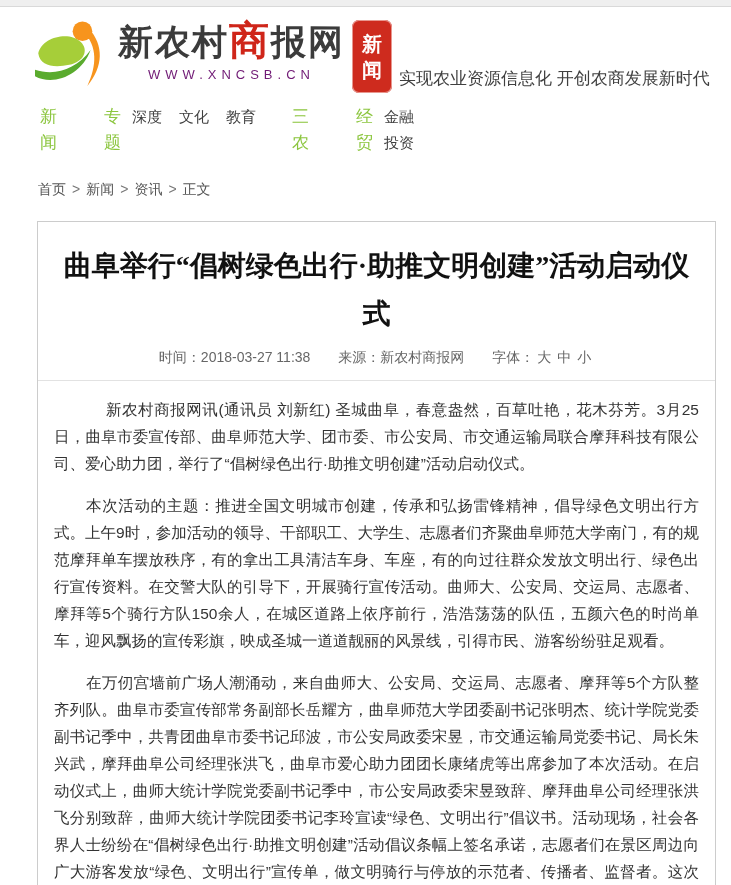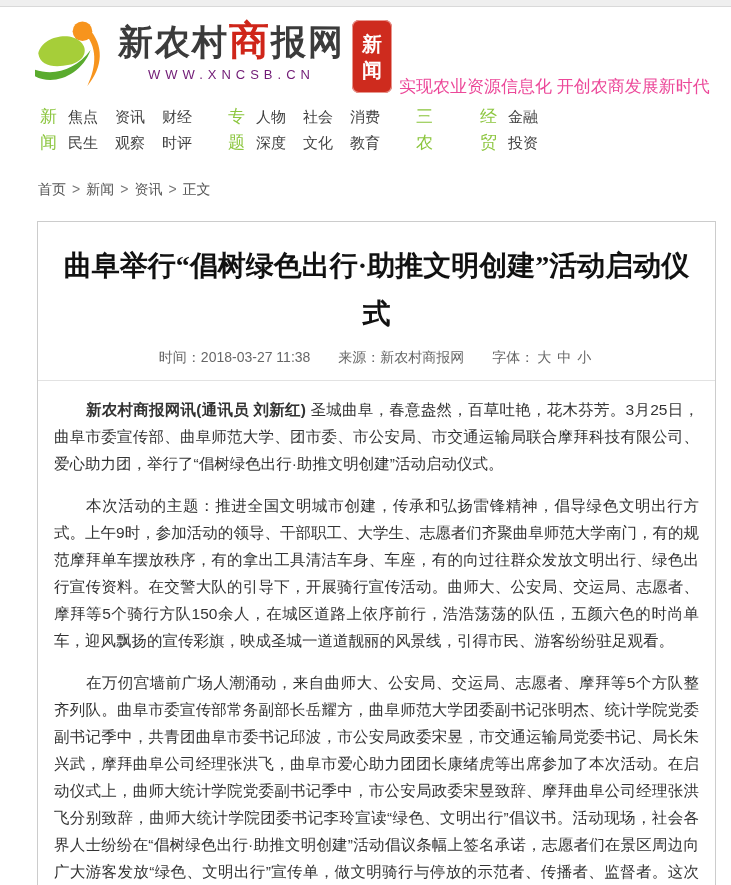--- a/index.html
+++ b/index.html
@@ -18,21 +18,21 @@
   .logo-text { margin-left:6px; }
   .logo-name { font-size:35px; font-weight:bold; color:#3b3b3b; letter-spacing:2px; line-height:44px; white-space:nowrap; }
   .logo-name .accent { color:#cf2519; font-family:"Liberation Serif","DejaVu Serif",serif; font-size:40px; }
   .logo-domain { font-size:13px; color:#701a75; letter-spacing:5px; margin-top:3px; text-align:center; }
   .seal {
     position:absolute; left:352px; top:13px; width:40px; height:73px;
     background:#ce2b1e; border-radius:7px; color:#fff; display:flex; flex-direction:column;
     align-items:center; justify-content:center; font-weight:bold; font-size:20px; line-height:26px;
     box-shadow:0 0 0 1px #e8978f inset;
   }
-  .slogan { position:absolute; left:399px; top:60px; font-size:17px; color:#ec4899; white-space:nowrap;margin-top:8px; }
+  .slogan { position:absolute; left:399px; top:60px; font-size:17px; color:#404040; white-space:nowrap; }
 
   
   .nav { display:flex; padding:9px 0 12px 40px; white-space:nowrap; }
   .nav-group { display:flex; margin-right:36px; }
   .nav-group:last-child { margin-right:0; }
   .nav-head { color:#8cc63f; font-size:17px; line-height:26px; margin-right:11px; text-align:center; cursor:pointer; }
   .nav-rows { display:flex; flex-direction:column; }
   .nav-row { display:flex; }
   .nav-item { font-size:15px; color:#3f3f3f; line-height:26px; margin-right:17px; cursor:pointer; }
   .nav-item:last-child { margin-right:0; }
@@ -50,21 +50,21 @@
   }
   .meta-row { text-align:center; font-size:14px; color:#666; padding:8px 0 13px; }
   .meta-seg { margin:0 12px; }
   .meta-label { color:#666; }
   .font-size-link { margin:0 3px; cursor:pointer; }
   .divider { margin:0 -13px; border-top:1px solid #e2e2e2; }
   .article-body p {
     font-size:15.5px; line-height:27px; color:#333; text-indent:32px;
     margin:15px 3px; text-align:justify;
   }
-  .lead-bold { font-weight:bold; }
+  .lead-bold { font-weight:normal;margin-left:20px; }
 </style>
 </head>
 <body>
 
 <div class="top-strip"></div>
 
 <div class="header">
   <div class="logo">
     <div class="logo-icon">
       <svg viewBox="0 0 100 88" width="82" height="72" xmlns="http://www.w3.org/2000/svg">
@@ -85,45 +85,28 @@
   </div>
   <div class="slogan">实现农业资源信息化 开创农商发展新时代</div>
 </div>
 
 <div class="nav">
   <div class="nav-group">
     <div class="nav-head">
       <div>新</div>
       <div>闻</div>
     </div>
-    <div class="nav-rows">
-      <div class="nav-row">
-        <span class="nav-item">焦点</span>
-        <span class="nav-item">资讯</span>
-        <span class="nav-item">财经</span>
-      </div>
-      <div class="nav-row">
-        <span class="nav-item">民生</span>
-        <span class="nav-item">观察</span>
-        <span class="nav-item">时评</span>
-      </div>
-    </div>
   </div>
 
   <div class="nav-group">
     <div class="nav-head">
       <div>专</div>
       <div>题</div>
     </div>
     <div class="nav-rows">
-      <div class="nav-row">
-        <span class="nav-item">人物</span>
-        <span class="nav-item">社会</span>
-        <span class="nav-item">消费</span>
-      </div>
       <div class="nav-row">
         <span class="nav-item">深度</span>
         <span class="nav-item">文化</span>
         <span class="nav-item">教育</span>
       </div>
     </div>
   </div>
 
   <div class="nav-group">
     <div class="nav-head">

